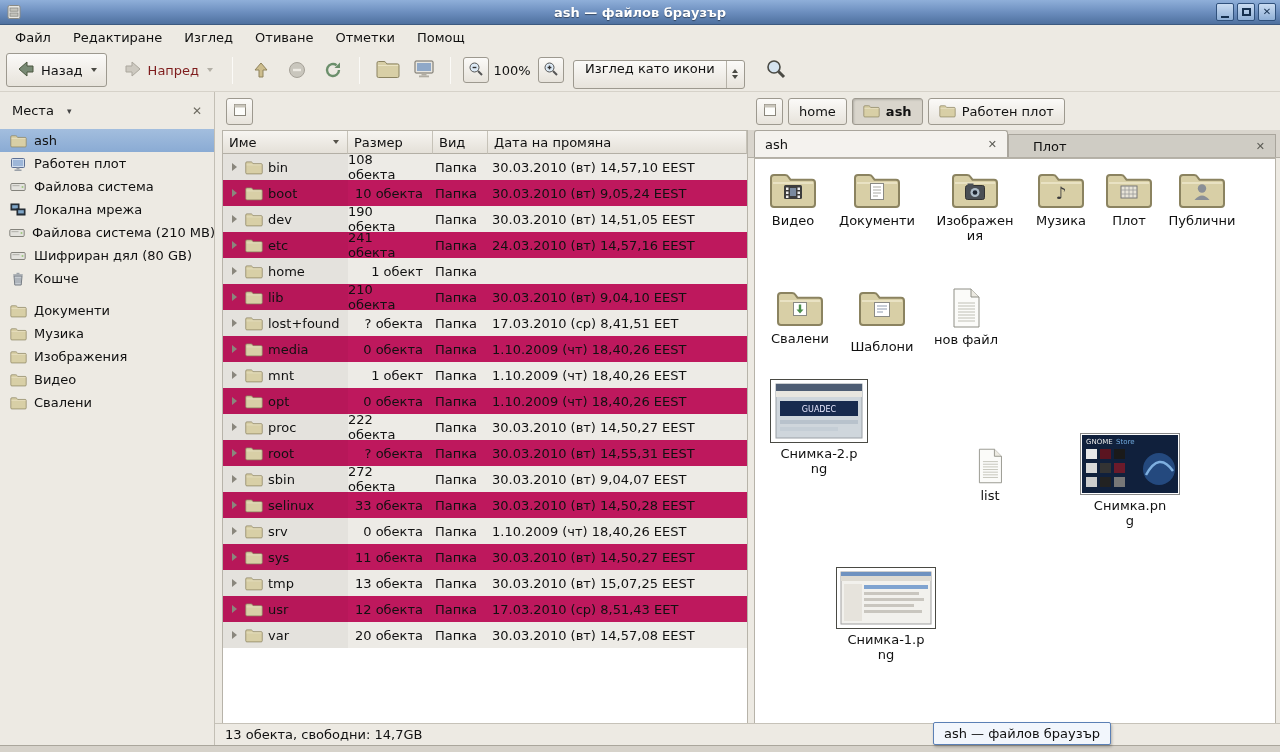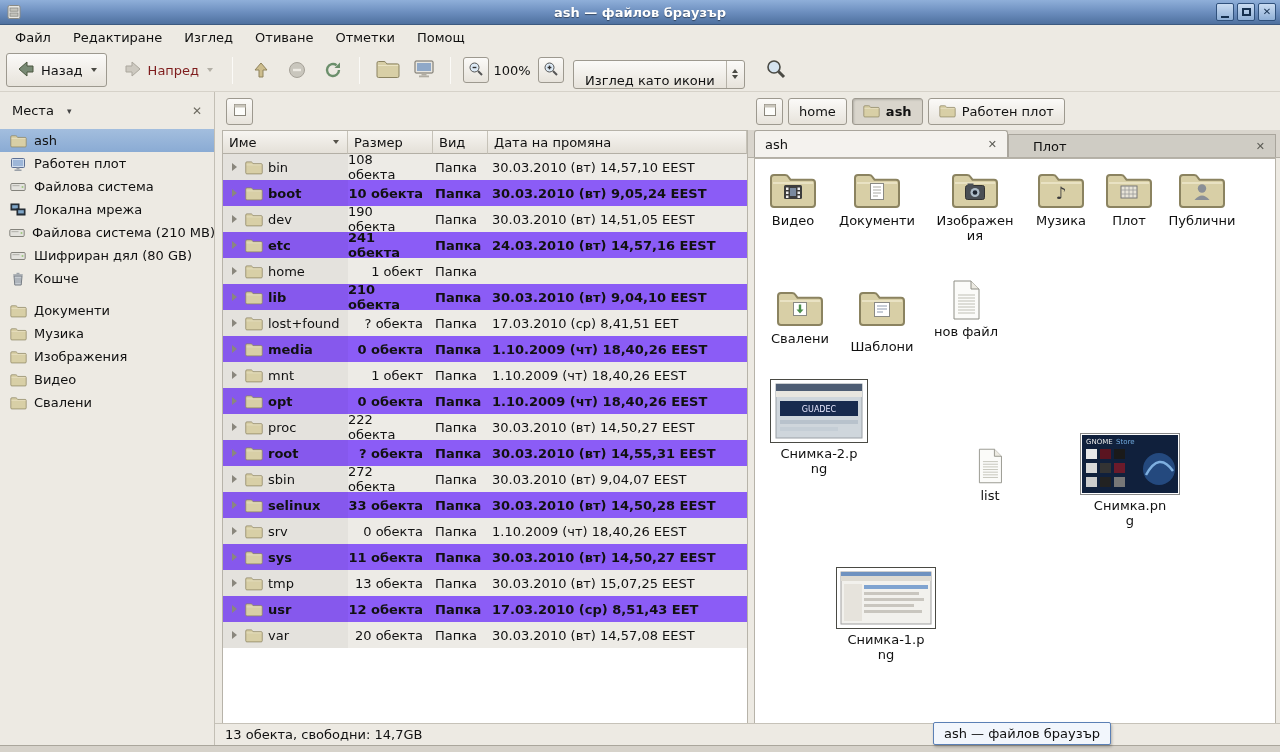--- a/index.html
+++ b/index.html
@@ -30,21 +30,21 @@
     border:1px solid #9d998f;border-radius:3px;background:linear-gradient(#fbfaf8,#e7e3db);}
   .tb-btn.disabled{border-color:transparent;background:transparent;color:#7f1d1d;}
   .dd-arrow{width:0;height:0;border-top:4px solid #4a4a44;border-left:3.5px solid transparent;
     border-right:3.5px solid transparent;margin-left:3px;}
   .disabled .dd-arrow{border-top-color:#b3afa6;}
   .tb-flat{width:34px;height:30px;display:flex;align-items:center;justify-content:center;margin-left:2px;}
   .tb-sep{width:1px;height:27px;background:#c7c3b9;border-right:1px solid #fbfaf7;margin:0 9px;}
   .tb-small{width:26px;height:26px;margin-left:3px;border:1px solid #9d998f;border-radius:3px;
     background:linear-gradient(#fbfaf8,#e7e3db);display:flex;align-items:center;justify-content:center;}
   .zoom-level{width:46px;text-align:center;}
-  .combo{display:flex;align-items:flex-end;height:29px;margin-left:9px;border:1px solid #9d998f;
+  .combo{display:flex;align-items:flex-start;height:29px;margin-left:9px;border:1px solid #9d998f;
     border-radius:3px;background:linear-gradient(#fbfaf8,#e7e3db);margin-top:8px;}
   .combo-label{padding:0 11px;min-width:140px;}
   .combo-spin{width:18px;align-self:stretch;border-left:1px solid #b5b1a7;display:flex;
     flex-direction:column;align-items:center;justify-content:center;gap:2px;}
   .spin-up{width:0;height:0;border-bottom:4px solid #4a4a44;border-left:3.5px solid transparent;border-right:3.5px solid transparent;}
   .spin-down{width:0;height:0;border-top:4px solid #4a4a44;border-left:3.5px solid transparent;border-right:3.5px solid transparent;}
 
   
   .sidebar{position:absolute;left:0;top:92px;bottom:7px;width:215px;background:#edeae3;border-right:1px solid #c3bfb5;}
   .sidebar-header{height:37px;display:flex;align-items:center;padding:0 12px;}
@@ -64,21 +64,21 @@
   .tree-wrap{flex:1;display:flex;flex-direction:column;margin-left:7px;background:#fff;
     border:1px solid #b7b3a9;border-bottom:none;overflow:hidden;}
   .tree-header{display:flex;height:23px;flex:none;}
   .th{background:linear-gradient(#f7f5f1,#e4e0d8);border-right:1px solid #c6c2b8;
     border-bottom:1px solid #b3afa5;display:flex;align-items:center;padding:0 6px;}
   .sort-arrow{width:0;height:0;border-top:4px solid #55524a;border-left:3.5px solid transparent;
     border-right:3.5px solid transparent;margin-left:auto;margin-right:2px;}
   .tree-body{flex:1;background:#fff;overflow:hidden;}
   .trow{display:flex;height:26px;}
   .trow.odd{background:#edebe6;}
-  .trow.even{background:#8b5cf6;font-weight:bold;}
+  .trow.even{background:#be185d;}
   .td{display:flex;align-items:center;height:100%;}
   .td.name{width:125px;padding-left:4px;background:rgba(0,0,0,0.035);}
   .td.size{width:85px;justify-content:flex-end;padding-right:10px;}
   .td.type{width:55px;padding-left:2px;}
   .td.date{flex:1;padding-left:4px;white-space:nowrap;}
   .expander{width:0;height:0;border-left:5px solid #8a877d;border-top:4px solid transparent;
     border-bottom:4px solid transparent;margin:0 8px 0 5px;flex:none;}
   .mini-folder{display:flex;margin-right:5px;flex:none;}
   .pane-status{height:22px;flex:none;border-top:1px solid #c6c2b8;background:#edeae3;
     display:flex;align-items:center;padding-left:10px;}
@@ -804,21 +804,21 @@
           <div class="ic">
             <svg width="48" height="40" viewBox="0 0 48 40">
               <path d="M2 8 Q2 5 5 5 L16 5 Q18.2 5 19.4 6.8 L21.6 9.8 L43 9.8 Q46 9.8 46 12.8 L46 34 Q46 37 43 37 L5 37 Q2 37 2 34 Z" fill="#d8cfa6" stroke="#8b8360" stroke-width="2" stroke-linejoin="round"></path>
               <path d="M4 13 L44 13" stroke="#efe8cc" stroke-width="1.6"></path>
               <rect x="16.5" y="14.5" width="15" height="14" fill="#fff" stroke="#8a8a84"></rect>
               <path d="M19 18 h10 M19 21 h10 M19 24 h6" stroke="#8f9bb0" stroke-width="1.2" fill="none"></path>
             </svg>
           </div>
           <div class="label">Шаблони</div>
         </div>
-        <div class="icon-item" style="left: 161px; top: 120px;">
+        <div class="icon-item" style="left: 161px; top: 128px;">
           <div class="ic">
             <svg width="34" height="42" viewBox="0 0 34 42">
               <path d="M5 2 H22 L30 10 V40 H5 Z" fill="#fbfbf9" stroke="#8f8f86"></path>
               <path d="M22 2 V10 H30" fill="#eceae2" stroke="#8f8f86"></path>
               <g stroke="#c9c9c0" stroke-width="1.2">
                 <path d="M9 16 H26"></path>
                 <path d="M9 19 H26"></path>
                 <path d="M9 22 H26"></path>
                 <path d="M9 25 H26"></path>
                 <path d="M9 28 H26"></path>

